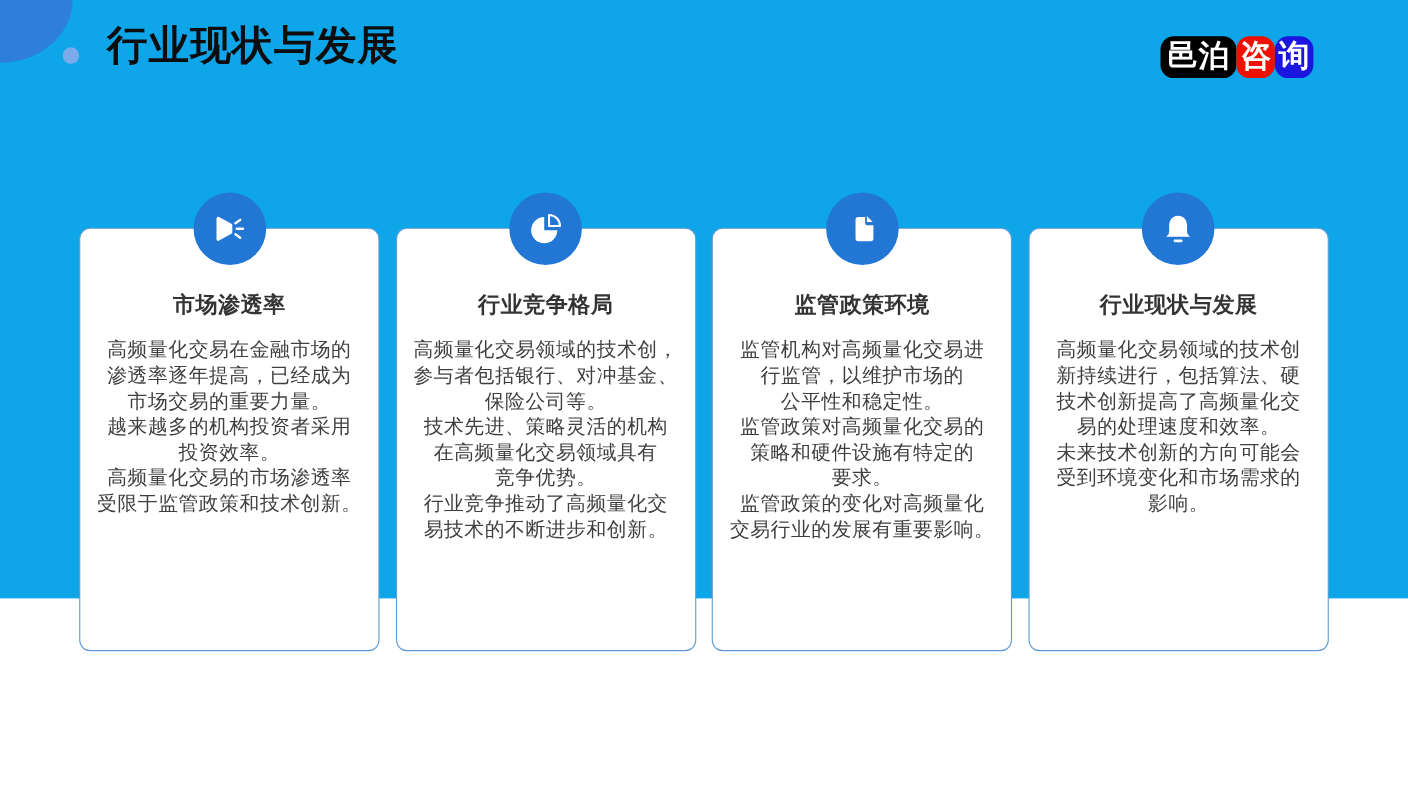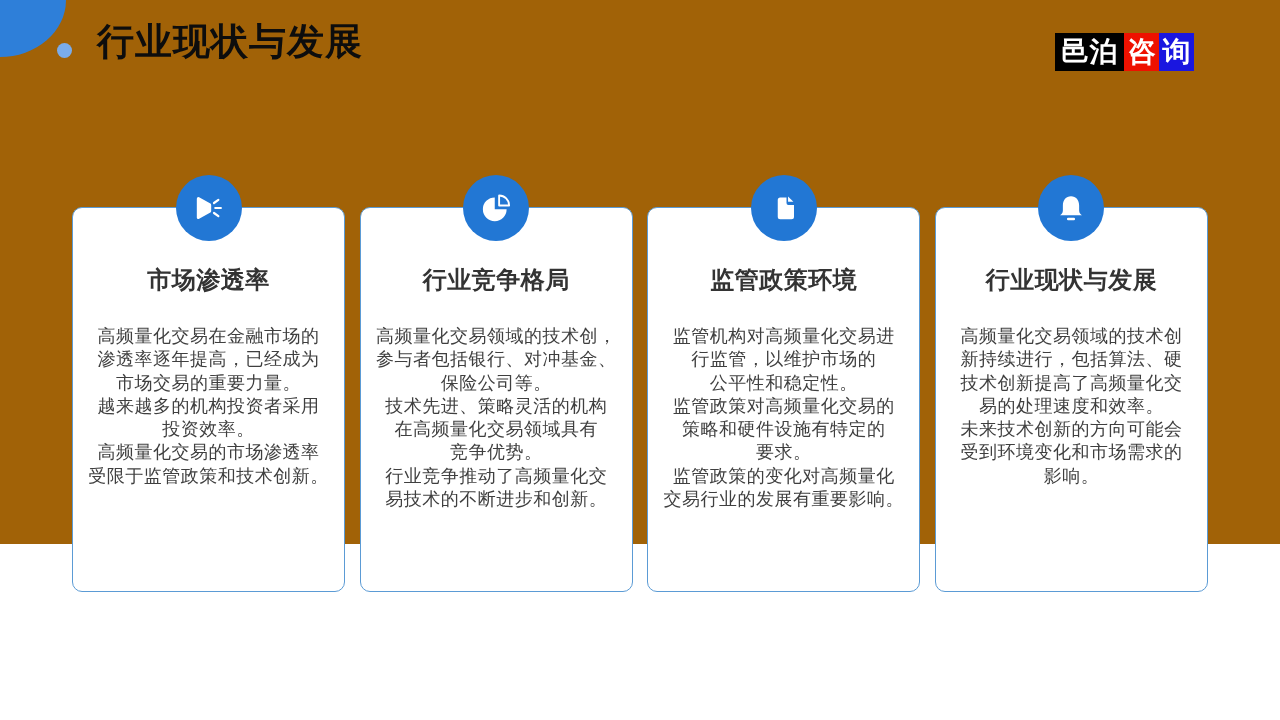--- a/index.html
+++ b/index.html
@@ -1,19 +1,19 @@
 <!DOCTYPE html>
 <html><head>
 <meta charset="utf-8">
 <style>
   * { margin:0; padding:0; box-sizing:border-box; }
   html,body { width:1280px; height:720px; }
   body { font-family:"Liberation Sans","DejaVu Sans",sans-serif; background:#ffffff; overflow:hidden; }
 
-  .slide { position:relative; width:1280px; height:544px; background:#a16207;padding-left:44px; }
+  .slide { position:relative; width:1280px; height:544px; background:#0ea5e9;padding-left:44px; }
 
   
   .corner-shape {
     position:absolute; left:0; top:0; width:66px; height:57px;
     background:#2E7FD9; border-radius:0 0 100% 0;
   }
   .title-dot {
     position:absolute; left:57px; top:43px; width:15px; height:15px;
     border-radius:50%; background:#7AACEA;
   }
@@ -21,21 +21,21 @@
     position:absolute; left:97px; top:18px;
     font-size:37px; font-weight:800; color:#0d0d0d; letter-spacing:1px;
     line-height:48px; white-space:nowrap;
   }
 
   
   .logo { position:absolute; left:1055px; top:33px; height:38px; display:flex; }
   .logo span {
     display:block; height:38px; line-height:37px; text-align:center;
     color:#ffffff; font-weight:bold; font-size:28px;
-    font-family:"Liberation Serif","DejaVu Serif",serif; white-space:nowrap;
+    font-family:"Liberation Serif","DejaVu Serif",serif; white-space:nowrap;border-radius:12px;
   }
   .logo-black { background:#000000; width:69px; }
   .logo-red   { background:#EE1100; width:35px; }
   .logo-blue  { background:#1A16E0; width:35px; }
 
   
   .cards-row {
     position:absolute; left:72px; top:207px; width:1136px;
     display:flex; justify-content:space-between;
   }
@@ -44,24 +44,24 @@
     border:1px solid #5B9BD5; border-radius:10px; background:#ffffff;
   }
   .icon-circle {
     position:absolute; top:-33px; left:50%; transform:translateX(-50%);
     width:66px; height:66px; border-radius:50%; background:#2277D4;
     display:flex; align-items:center; justify-content:center;
   }
   .icon-circle svg { display:block; }
   .card-title {
     margin-top:56px; text-align:center;
-    font-size:24px; font-weight:bold; color:#333333; letter-spacing:0.5px;
+    font-size:20px; font-weight:bold; color:#333333; letter-spacing:0.5px;
   }
   .card-body {
-    margin-top:29px; text-align:center;
+    margin-top:16px; text-align:center;
     font-size:18px; color:#3f3f3f; letter-spacing:0.5px;
   }
   .card-body .body-line { line-height:23.3px; white-space:nowrap; }
 </style>
 </head>
 <body>
 
 <div class="slide">
 
   <div class="corner-shape"></div>

